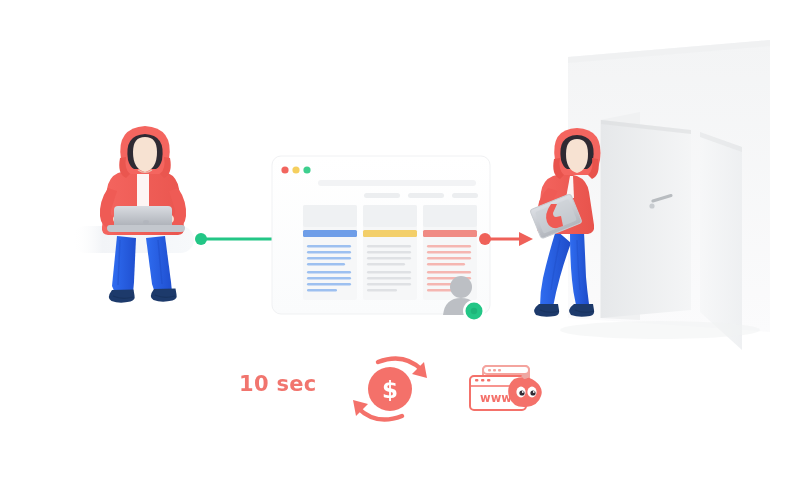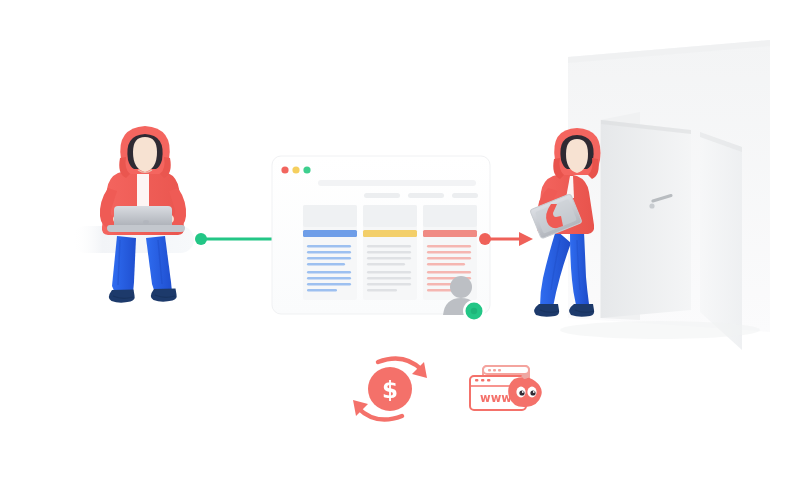--- a/index.html
+++ b/index.html
@@ -297,20 +297,21 @@
 
     <g>
       <path d="M555 160 q-5 -31 22 -32 q27 1 23 32 q-2 12 -9 15 l-27 0 q-7 -3 -9 -15 z" fill="#f4655f"></path>
       <path d="M561 160 q-4 -24 16 -25 q20 1 16 25 q-2 7 -6 9 l-20 0 q-4 -2 -6 -9 z" fill="#2f2a33"></path>
       <path d="M566 154 q0 -15 11 -15 q11 0 11 15 q0 16 -11 19 q-11 -3 -11 -19 z" fill="#f7e2d2"></path>
       <path d="M554 159 q-3 16 6 20 l4 -4 q-6 -5 -4 -17 z" fill="#e8534c"></path>
       <path d="M598 159 q3 16 -6 20 l-4 -4 q6 -5 4 -17 z" fill="#e8534c"></path>
     </g>
   </svg>
 
+  <div class="label-10sec">10 sec</div>
 
   <svg class="layer" viewBox="0 0 800 500" xmlns="http://www.w3.org/2000/svg">
 
     <circle cx="390" cy="389" r="22" fill="#f4716a"></circle>
     <text x="390" y="398" text-anchor="middle" font-family="DejaVu Sans, sans-serif" font-size="23" font-weight="bold" fill="#ffffff">$</text>
 
     <g fill="none" stroke="#f4716a" stroke-width="4.5" stroke-linecap="round">
       <path d="M378 362 q26 -10 44 8"></path>
       <path d="M402 416 q-26 10 -44 -8"></path>
     </g>

